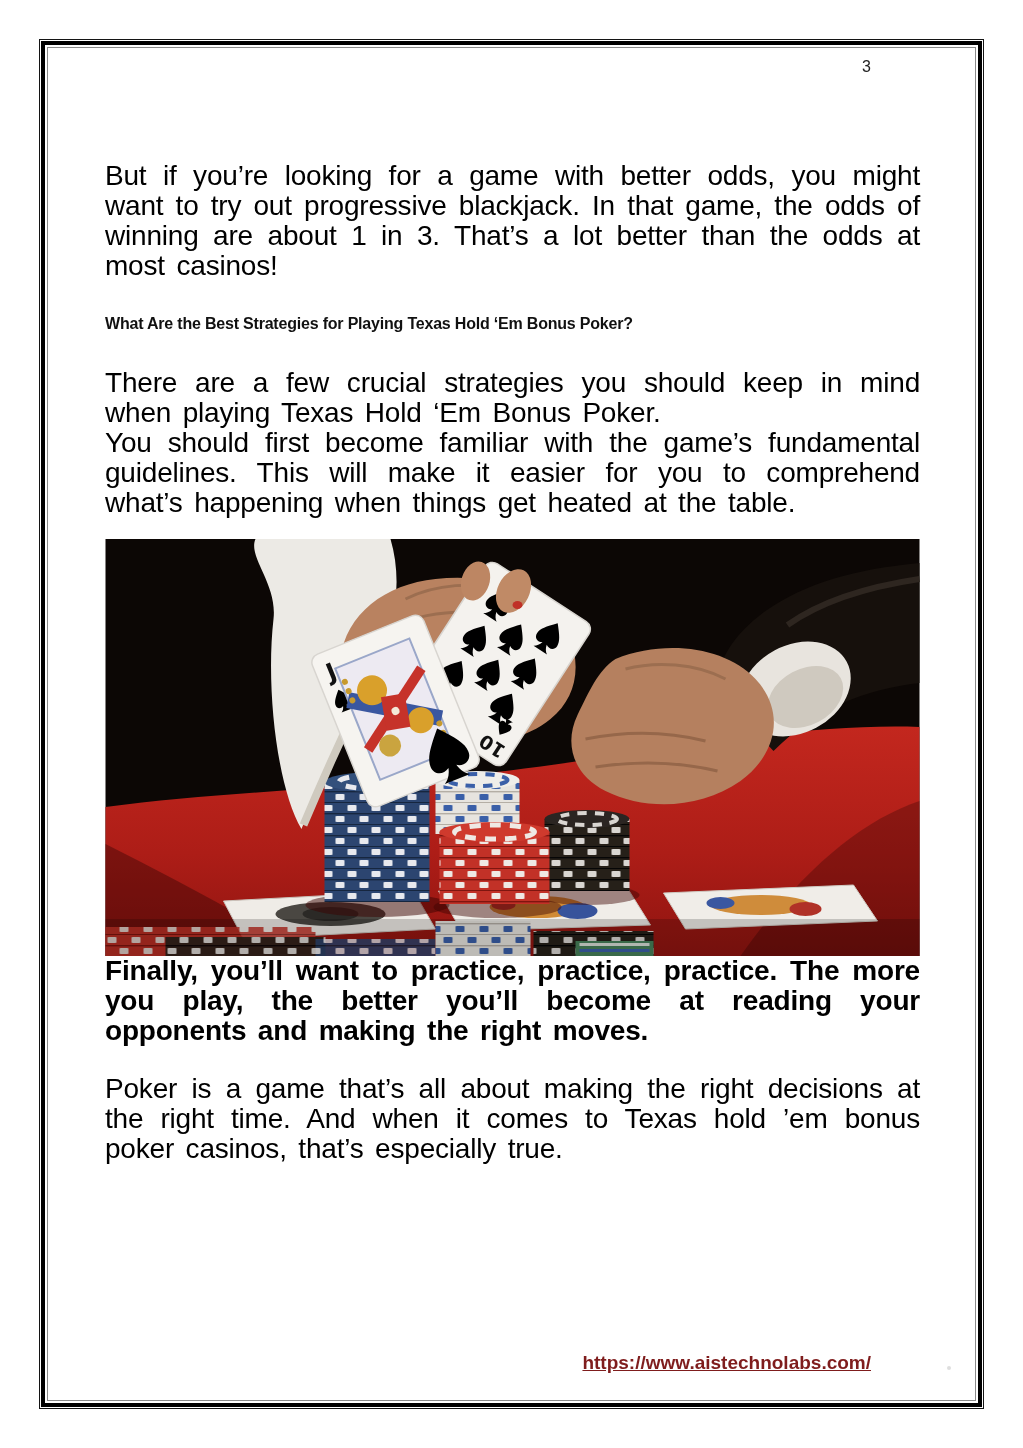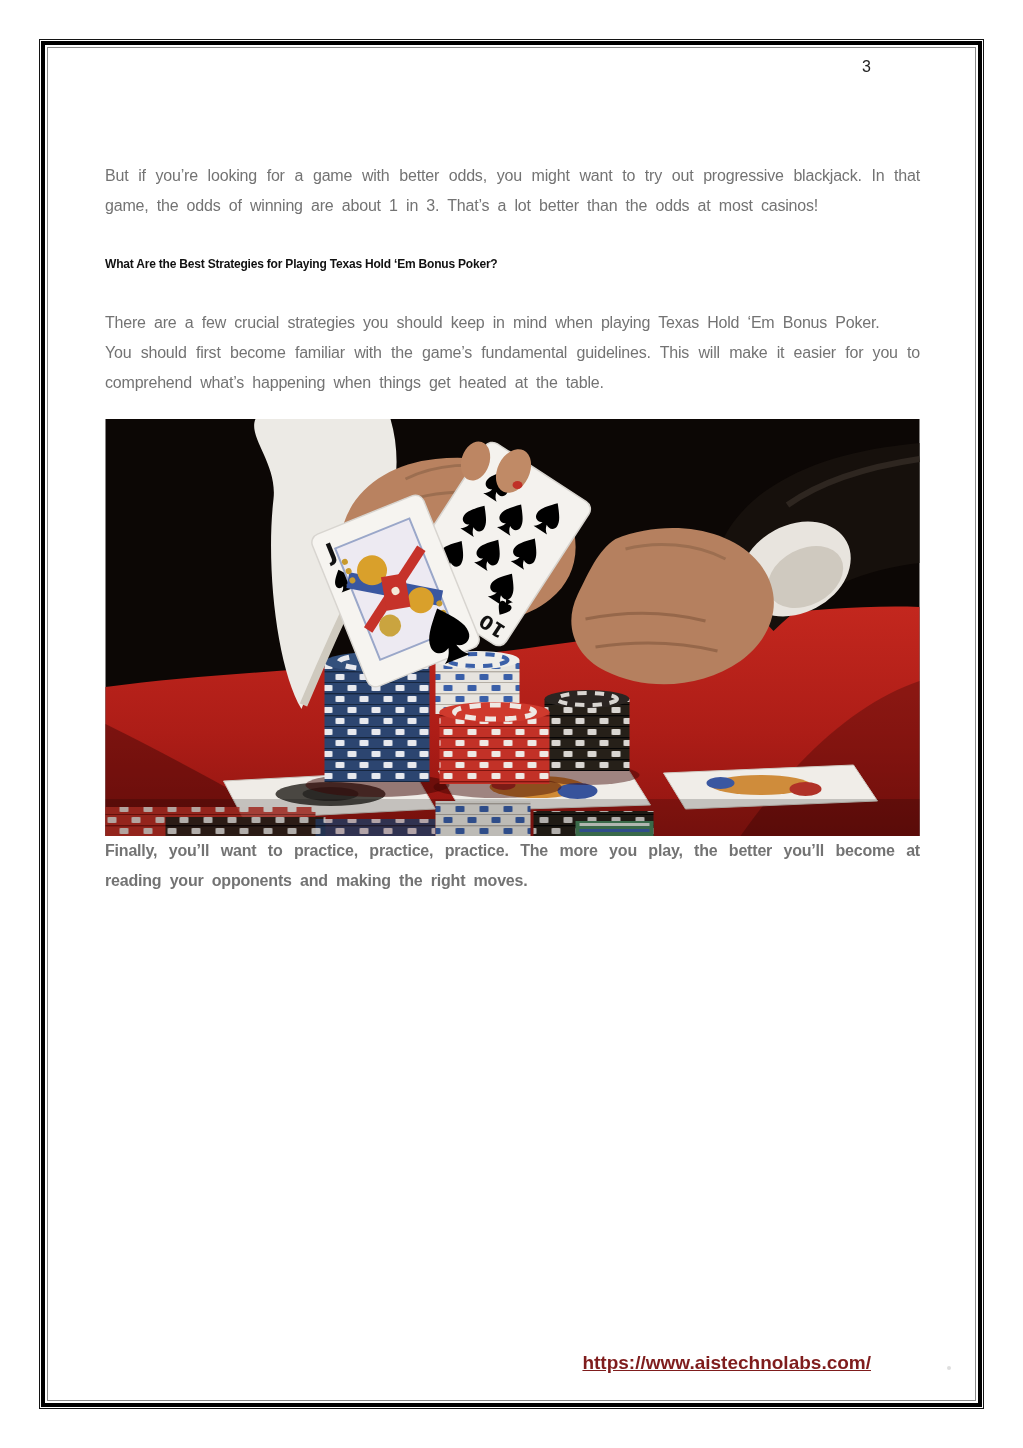--- a/index.html
+++ b/index.html
@@ -14,27 +14,27 @@
 
   .page-number{
     position:absolute;top:57px;right:152px;
     font-size:16px;line-height:20px;color:#222;
   }
 
   .content{
     position:absolute;left:105px;width:815px;top:161px;
   }
   .content p{
-    margin:0;font-size:16px;line-height:30px;
+    margin:0;font-size:28px;line-height:30px;
     text-align:justify;text-align-last:left;
-    word-spacing:4px;letter-spacing:-0.2px;color:#737373;
+    word-spacing:4px;letter-spacing:-0.2px;color:#000000;
   }
   p.para-intro{margin-bottom:28px;}
   h2.doc-heading{
-    margin:0;font-size:12px;line-height:30px;font-weight:bold;color:#111;
+    margin:0;font-size:16px;line-height:30px;font-weight:bold;color:#111;
     letter-spacing:-0.2px;
   }
   h2.heading-strategies{margin-bottom:29px;}
   p.para-strategies-a{margin-bottom:0;}
   p.para-strategies-b{margin-bottom:16px;}
   figure.poker-figure{
     margin:21px 0 0 0;width:815px;height:417px;display:block;
   }
   figure.poker-figure svg{display:block;}
   p.para-hands{margin-top:32px;margin-bottom:28px;}
@@ -233,17 +233,18 @@
         <rect x="474" y="410" width="70" height="3" fill="#3a5fa8"></rect>
         <rect x="0" y="380" width="814" height="37" fill="rgba(0,0,0,0.18)"></rect>
       </g>
     </svg>
   </figure>
 
 
   <p class="para-practice">Finally, you’ll want to practice, practice, practice. The more you play, the better you’ll become at reading your opponents and making the right moves.</p>
 
 
+  <p class="para-closing">Poker is a game that’s all about making the right decisions at the right time. And when it comes to Texas hold ’em bonus poker casinos, that’s especially  true.</p>
 
 </div>
 
 <a class="footer-link">https://www.aistechnolabs.com/</a>
 <div class="faint-dot"></div>
 
 </body></html>

